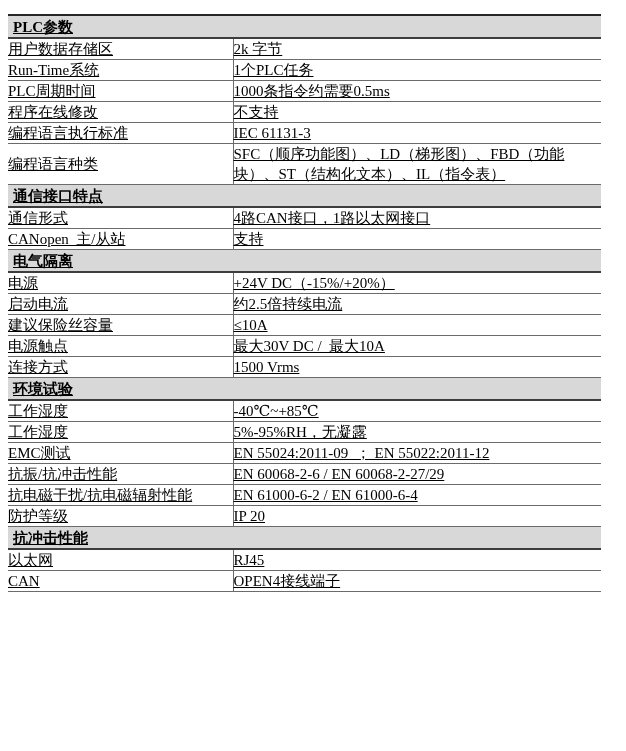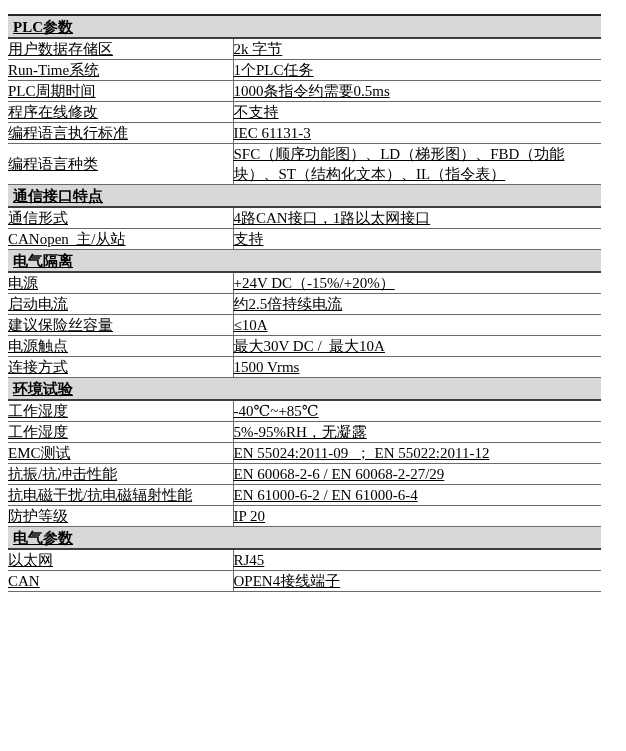--- a/index.html
+++ b/index.html
@@ -145,21 +145,21 @@
         </tr>
         <tr class="data-row">
           <td class="label-cell">抗电磁干扰/抗电磁辐射性能</td>
           <td class="value-cell">EN 61000-6-2 / EN 61000-6-4</td>
         </tr>
         <tr class="data-row">
           <td class="label-cell">防护等级</td>
           <td class="value-cell">IP 20</td>
         </tr>
         <tr class="section-row">
-          <td colspan="2">电气参数</td>
+          <td colspan="2">抗冲击性能</td>
         </tr>
         <tr class="data-row">
           <td class="label-cell">以太网</td>
           <td class="value-cell">RJ45</td>
         </tr>
         <tr class="data-row">
           <td class="label-cell">CAN</td>
           <td class="value-cell">OPEN4接线端子</td>
         </tr>
       </tbody>

